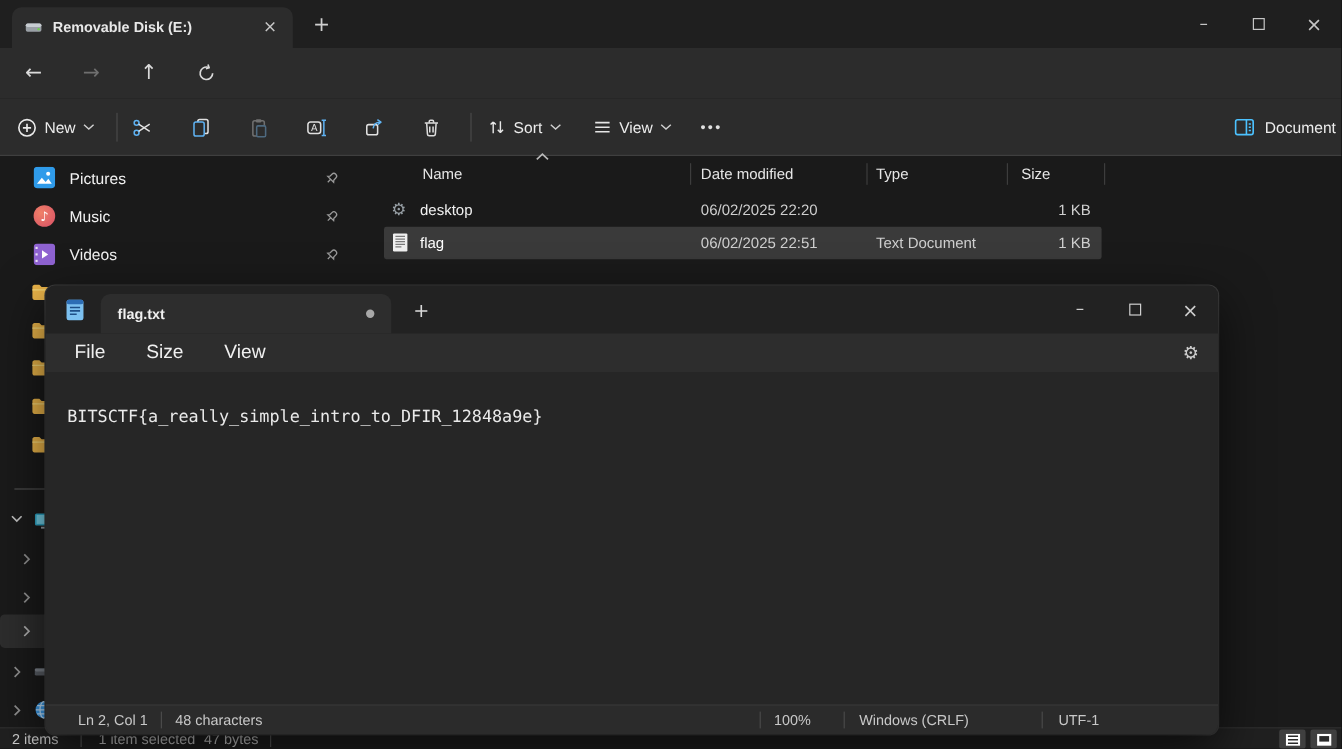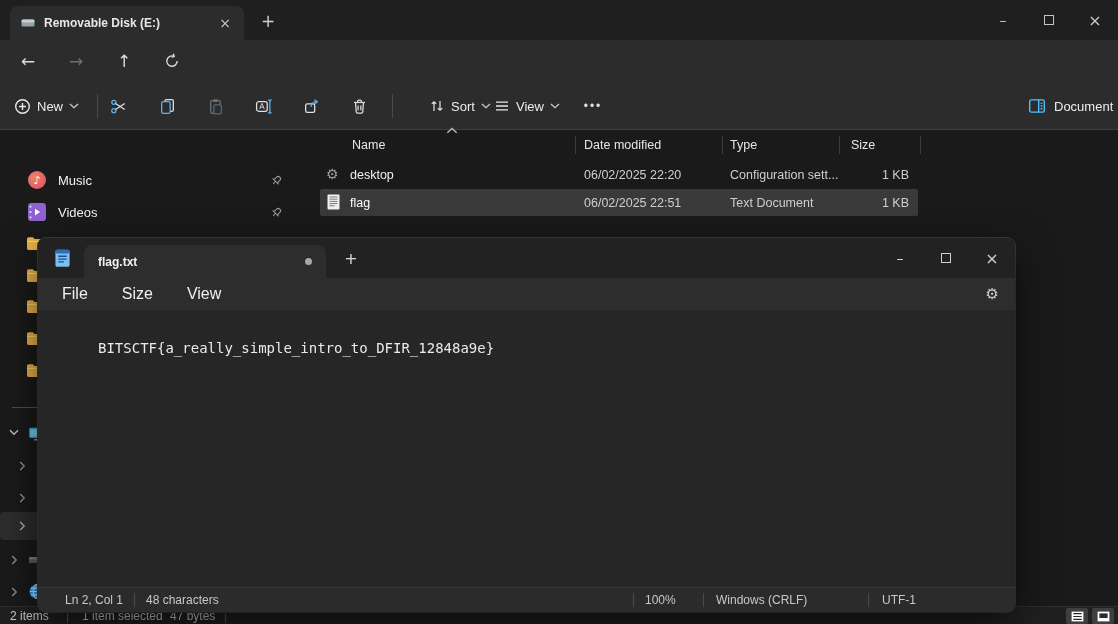--- a/index.html
+++ b/index.html
@@ -68,21 +68,21 @@
   .np-dot { width:7px; height:7px; border-radius:50%; background:#a8a8a8; margin-left:auto; }
   .np-plus { position:absolute; left:300px; top:8px; width:26px; height:24px; display:flex; align-items:center;
              justify-content:center; color:#d8d8d8; font-size:16px; }
   .np-ctl { position:absolute; right:0; top:0; height:40px; display:flex; }
   .np-ctl span { width:46px; height:40px; display:flex; align-items:center; justify-content:center; color:#cfcfcf; font-size:14px; }
   .np-menubar { position:absolute; left:0; top:40px; width:100%; height:32px; background:#2d2d2d; display:flex;
                 align-items:center; padding-left:14px; }
   .np-menu { padding:4px 10px; color:#f0f0f0; font-size:16px; border-radius:4px; }
   .np-editor { position:absolute; left:0; top:72px; width:100%; height:277px; background:#262626; }
   .np-text { position:absolute; left:18px; top:30px; font-family:"DejaVu Sans Mono", monospace; font-size:14px;
-             color:#eaeaea; white-space:pre;margin-left:42px; }
+             color:#eaeaea; white-space:pre; }
   .np-status { position:absolute; left:0; bottom:0; width:100%; height:25px; background:#2b2b2b;
                border-top:1px solid #383838; font-size:12px; color:#c8c8c8; }
   .np-sb { position:absolute; top:0; height:24px; display:flex; align-items:center; }
   .np-sbdiv { position:absolute; top:5px; width:1px; height:14px; background:#4a4a4a; }
 
   svg { display:block; }
 </style>
 </head>
 <body>
 
@@ -207,21 +207,21 @@
   <div class="icon-btn" style="left:343px;">
     <svg width="17" height="17" viewBox="0 0 16 16" fill="none" stroke="#dcdcdc" stroke-width="1.2">
         <path d="M2.8 4.2h10.4"></path>
         <path d="M6.3 4v-.9a1 1 0 011-1h1.4a1 1 0 011 1V4"></path>
         <path d="M4.3 4.4l.6 8.6a1.4 1.4 0 001.4 1.3h3.4a1.4 1.4 0 001.4-1.3l.6-8.6"></path>
         <path d="M6.7 7v4.6M9.3 7v4.6"></path>
       </svg>
   </div>
   <div class="tb-sep" style="left:392px;"></div>
 
-  <div class="tb-group" style="left:429px;text-align:center;">
+  <div class="tb-group" style="left:406px;text-align:center;">
     <span>
         <svg width="16" height="16" viewBox="0 0 16 16" fill="none" stroke="#e6e6e6" stroke-width="1.2">
           <path d="M5 13V3.6M5 3.6L2.8 5.8M5 3.6l2.2 2.2M11 3v9.4M11 12.4l-2.2-2.2M11 12.4l2.2-2.2"></path>
         </svg>
       </span>
     <span class="tb-label">Sort</span>
     <span>
         <svg width="10" height="6" viewBox="0 0 10 6" fill="none" stroke="#cfcfcf" stroke-width="1.2">
           <path d="M1 1l4 3.6L9 1"></path>
         </svg>
@@ -247,20 +247,38 @@
         <svg width="18" height="16" viewBox="0 0 16 14" fill="none" stroke="#4cc2ff" stroke-width="1.2">
           <rect x="1.5" y="1.5" width="13" height="11" rx="1.5"></rect>
           <path d="M9.5 1.5v11M11.2 4.6h1.6M11.2 7h1.6M11.2 9.4h1.6"></path>
         </svg>
       </span>
     <span class="tb-label">Document</span>
   </div>
 
   <div class="content">
 
+    <div class="side-row" style="top:3px;">
+      <span>
+          <svg width="18" height="18" viewBox="0 0 16 16">
+            <rect width="16" height="16" rx="3" fill="#2f9bea"></rect>
+            <circle cx="10.8" cy="5.2" r="1.5" fill="#fff"></circle>
+            <path d="M2.5 12.5l3.6-4.4 2.8 3.2 2-2.4 2.6 3.6z" fill="#fff"></path>
+          </svg>
+        </span>
+      <span class="lbl">Pictures</span>
+      <span class="pin">
+          <svg width="13" height="13" viewBox="0 0 16 16" fill="none" stroke="#9a9a9a" stroke-width="1.3">
+            <g transform="rotate(45 8 8)">
+              <path d="M8 2.2c1.6 0 2.8 1.2 2.8 2.8v2.8L12.3 9.6h-8.6L5.2 7.8V5c0-1.6 1.2-2.8 2.8-2.8z"></path>
+              <path d="M8 9.6v4.2"></path>
+            </g>
+          </svg>
+        </span>
+    </div>
     <div class="side-row" style="top:35px;">
       <span style="width:18px;height:18px;border-radius:50%;background:radial-gradient(circle at 35% 35%, #ef8168, #d84f66);display:flex;align-items:center;justify-content:center;">
           <i class="glyph" style="font-style:normal;color:#fff;font-size:11px;">♪</i>
         </span>
       <span class="lbl">Music</span>
       <span class="pin">
           <svg width="13" height="13" viewBox="0 0 16 16" fill="none" stroke="#9a9a9a" stroke-width="1.3">
             <g transform="rotate(45 8 8)">
               <path d="M8 2.2c1.6 0 2.8 1.2 2.8 2.8v2.8L12.3 9.6h-8.6L5.2 7.8V5c0-1.6 1.2-2.8 2.8-2.8z"></path>
               <path d="M8 9.6v4.2"></path>
@@ -397,21 +415,20 @@
     <div class="hdr-cell" style="left:851px; top:2px;">Size</div>
     <div class="hdr-sep" style="left:575px; top:6px;"></div>
     <div class="hdr-sep" style="left:722px; top:6px;"></div>
     <div class="hdr-sep" style="left:839px; top:6px;"></div>
     <div class="hdr-sep" style="left:920px; top:6px;"></div>
 
     <div class="abs" style="left:320px; top:31px; width:598px; height:27px;">
       <span class="abs" style="left:6px; top:5px; color:#98a0a6; font-size:14px; line-height:16px;"><i class="glyph" style="font-style:normal;">⚙</i></span>
       <span class="file-row-text" style="left:30px; color:#f0f0f0;">desktop</span>
       <span class="file-row-text dim" style="left:264px;">06/02/2025 22:20</span>
-      <span class="file-row-text dim" style="left:410px;">Configuration sett...</span>
       <span class="file-row-text dim" style="left:519px; width:70px; justify-content:flex-end;">1 KB</span>
     </div>
 
     <div class="abs" style="left:320px; top:59px; width:598px; height:27px; background:#3a3a3a; border-radius:2px;">
       <span class="abs" style="left:7px; top:5px;">
           <svg width="13" height="16" viewBox="0 0 13 16">
             <rect x="0.5" y="0.5" width="12" height="15" rx="1" fill="#f0f0f0"></rect>
             <path d="M2.5 3h8M2.5 5.2h8M2.5 7.4h8M2.5 9.6h8M2.5 11.8h5" stroke="#7a7a7a" stroke-width="1"></path>
           </svg>
         </span>

